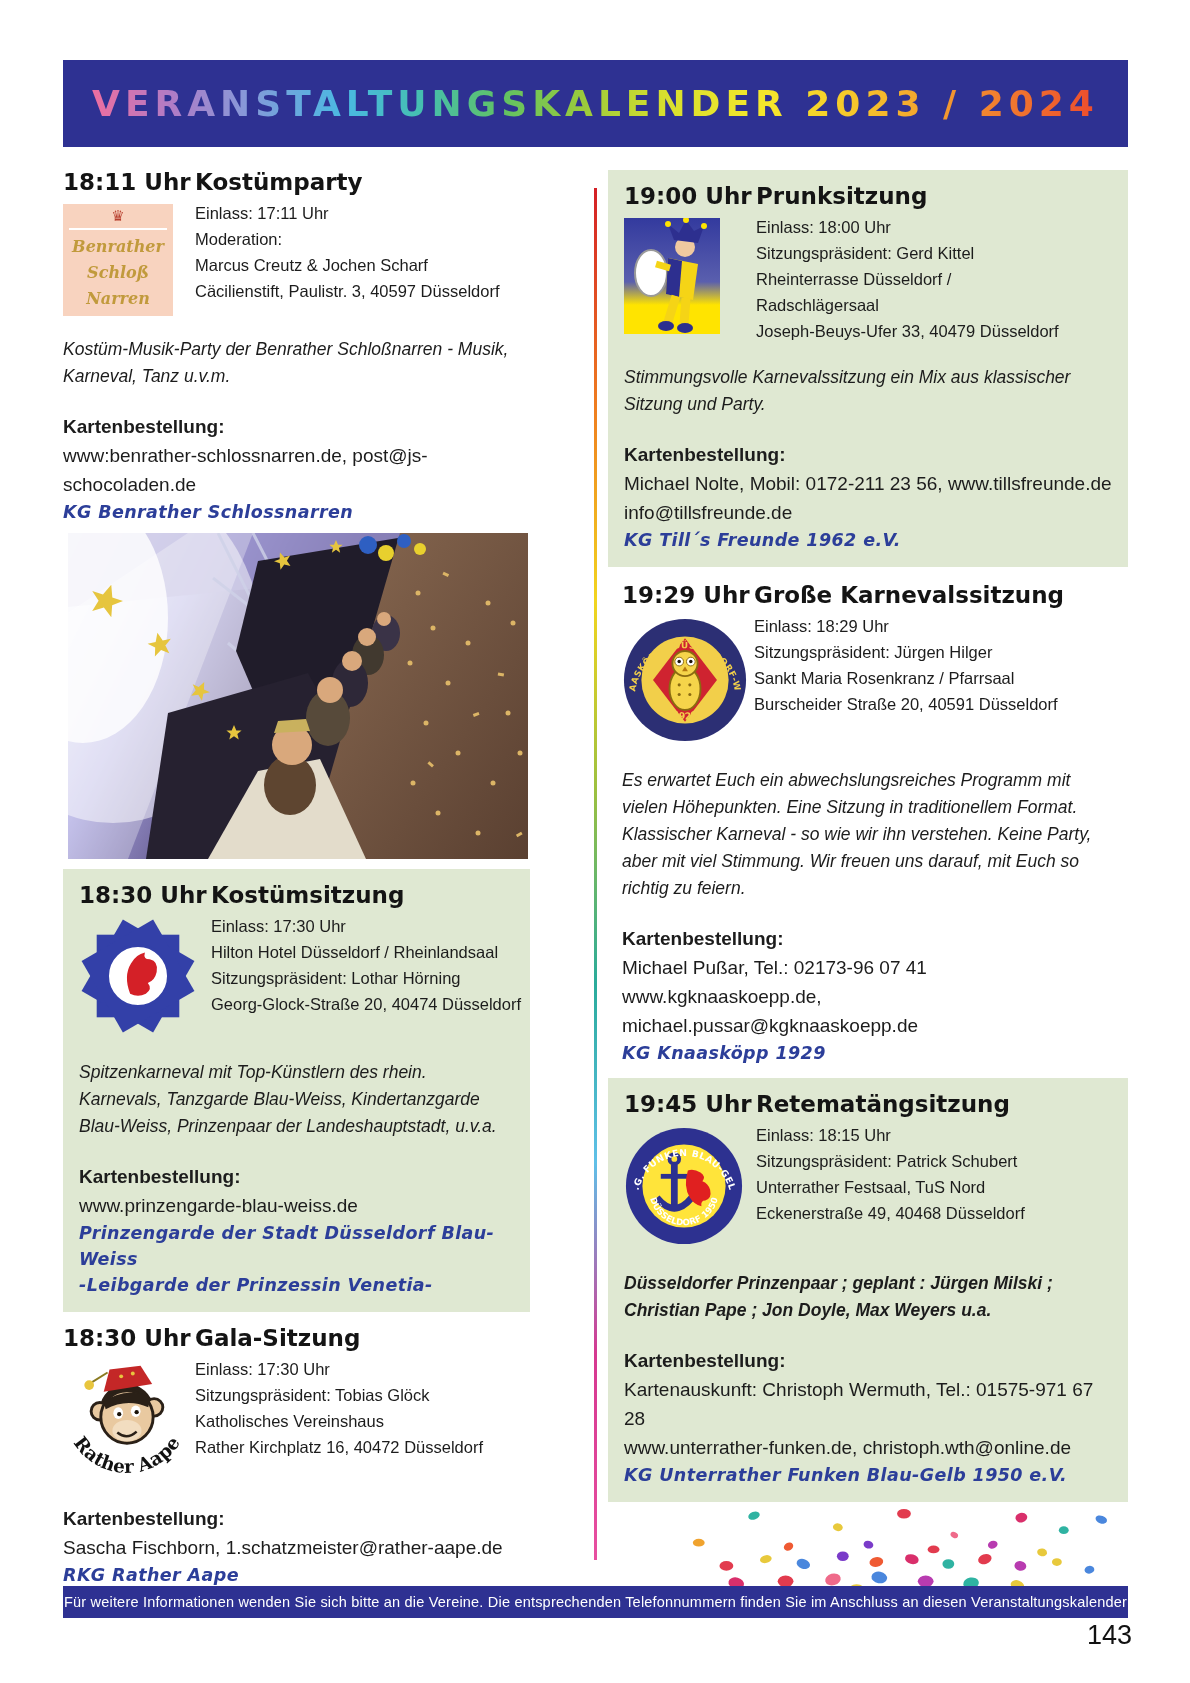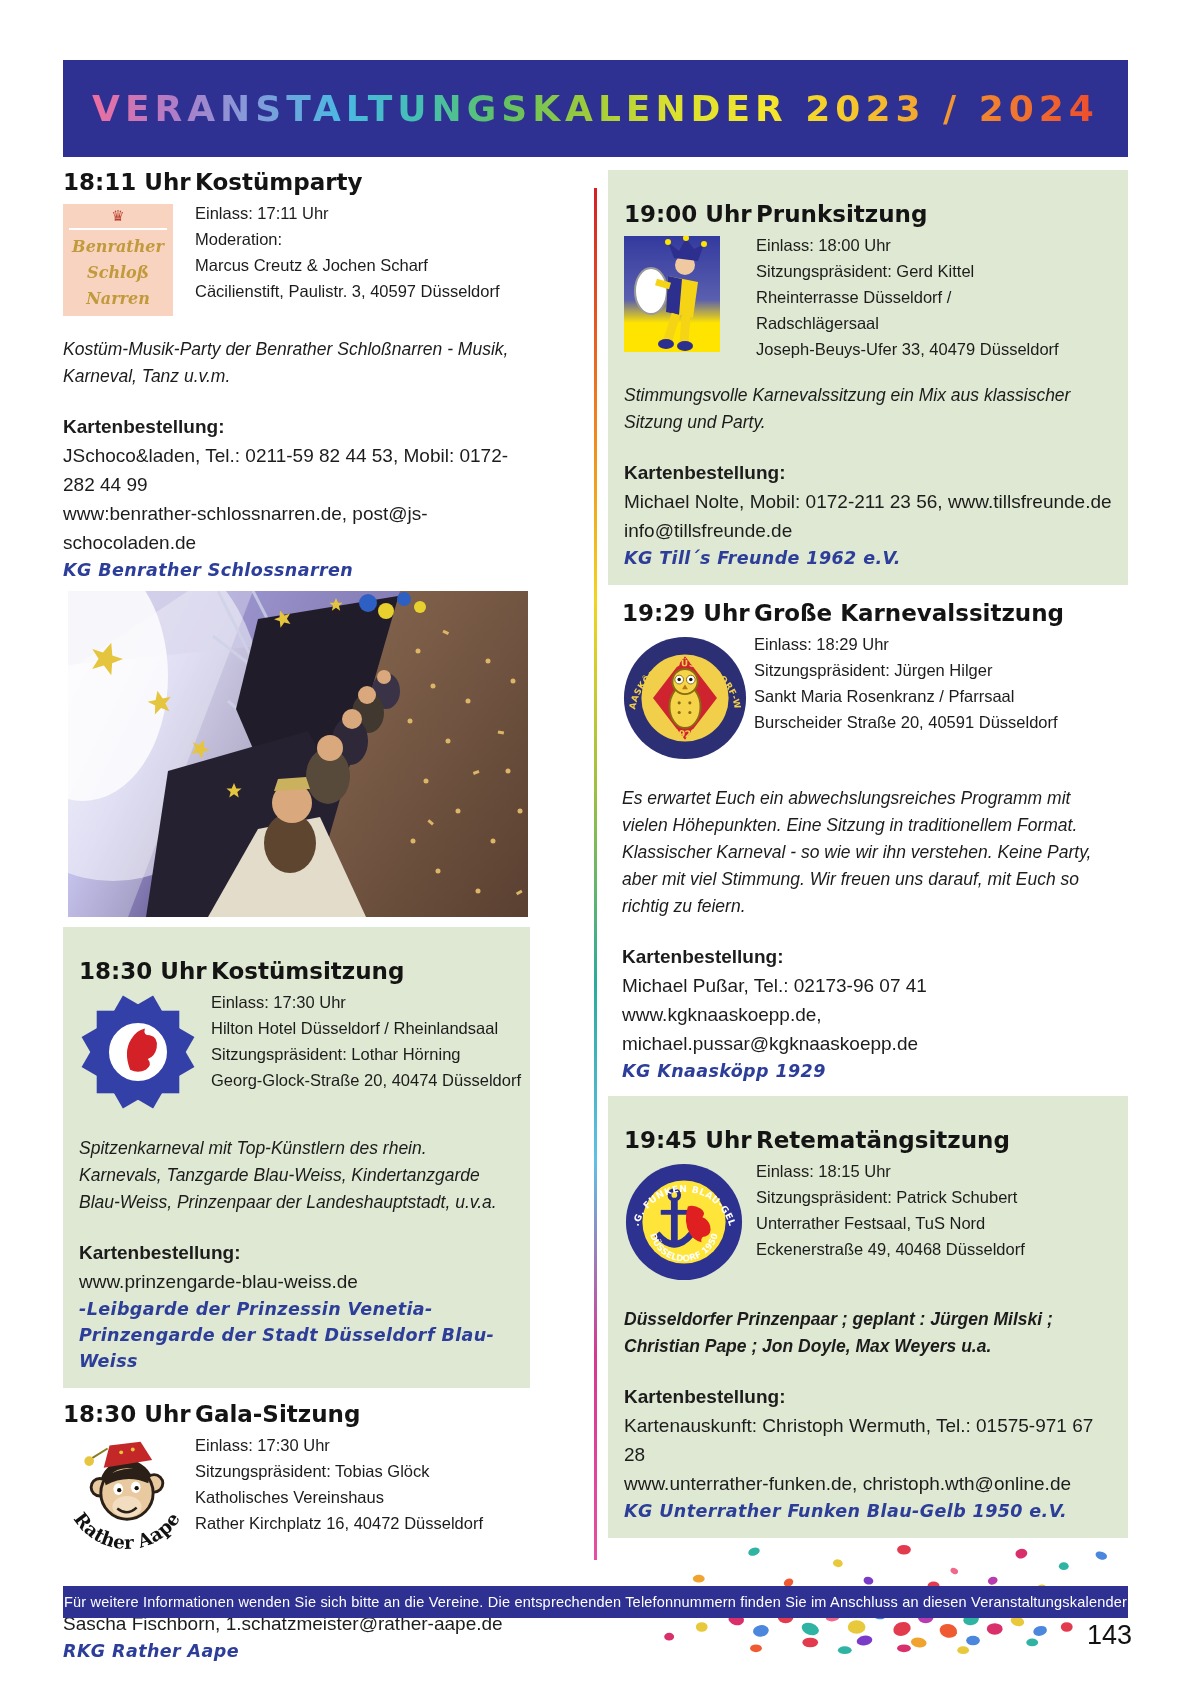--- a/index.html
+++ b/index.html
@@ -1,18 +1,18 @@
 <!DOCTYPE html>
 <html><head>
 <meta charset="utf-8">
 <style>
   html,body{margin:0;padding:0;background:#ffffff;}
   .page{position:relative;width:1190px;height:1683px;background:#fff;overflow:hidden;
         font-family:"Liberation Sans",sans-serif;color:#1c1c1c;}
-  .topbar{position:absolute;left:63px;top:60px;width:1065px;height:97px;background:#2e3192;
+  .topbar{position:absolute;left:63px;top:60px;width:1065px;height:87px;background:#2e3192;
           display:flex;align-items:center;justify-content:center;}
   .rainbow{margin:0;font-family:"DejaVu Sans",sans-serif;font-weight:700;font-size:36px;
            letter-spacing:5px;white-space:nowrap;color:#f5e72b;}
   @supports ((-webkit-background-clip:text) or (background-clip:text)){
     .rainbow{background:linear-gradient(90deg,#ed6ea0 0%,#b07cc6 8%,#8898d8 15%,#4ab9e2 25%,
              #45bfae 33%,#62c162 41%,#9ccb3b 49%,#d8df2e 57%,#f5e72b 67%,#f5c52b 76%,
              #f29230 86%,#ed4b2d 100%);
              -webkit-background-clip:text;background-clip:text;color:transparent;
              -webkit-text-fill-color:transparent;}
   }
@@ -26,21 +26,21 @@
   .t-time{flex:0 0 132px;}
   .ebody{display:flex;margin-top:4px;}
   .logo-col{flex:0 0 132px;padding-top:4px;}
   .details{font-size:16.5px;line-height:26px;color:#1c1c1c;}
   .details div{white-space:nowrap;}
   .desc{margin:20px 0 0;font-style:italic;font-size:17.5px;line-height:27px;color:#1c1c1c;max-width:500px;}
   .tickets{margin-top:22px;font-size:19px;line-height:29px;}
   .tlabel{font-weight:700;}
   .club{font-family:"DejaVu Sans",sans-serif;font-weight:700;font-size:17.5px;
         line-height:26px;color:#2c3e99;letter-spacing:0.4px;font-style:italic;}
-  .greenbox{background:#dfe8d2;padding:30px 16px 14px;}
+  .greenbox{background:#dfe8d2;padding:12px 16px 14px;}
   .col-left .greenbox{margin-top:10px;}
   .col-left .event-plain{margin-top:12px;}
   .col-right .greenbox2{margin-top:12px;}
   .white-ind{padding:0 6px 0 14px;margin-top:14px;}
   .photo{margin:8px 0 0 5px;width:460px;height:326px;display:block;}
   .confetti{margin-top:4px;width:513px;height:114px;display:block;}
   .bottombar{position:absolute;left:63px;top:1586px;width:1065px;height:32px;background:#2e3192;
              color:#ffffff;display:flex;align-items:center;justify-content:center;
              font-size:14.5px;letter-spacing:0.2px;}
   .pagenum{position:absolute;right:58px;top:1620px;font-size:27px;color:#111;}
@@ -80,21 +80,20 @@
         <div class="details">
           <div>Einlass: 17:11 Uhr</div>
           <div>Moderation:</div>
           <div>Marcus Creutz &amp; Jochen Scharf</div>
           <div>Cäcilienstift, Paulistr. 3, 40597 Düsseldorf</div>
         </div>
       </div>
       <p class="desc">Kostüm-Musik-Party der Benrather Schloßnarren - Musik, Karneval, Tanz u.v.m.</p>
       <div class="tickets">
         <div class="tlabel">Kartenbestellung:</div>
-        <div>JSchoco&amp;laden, Tel.: 0211-59 82 44 53, Mobil: 0172-282 44 99</div>
         <div>www:benrather-schlossnarren.de, post@js-schocoladen.de</div>
       </div>
       <div class="club">KG Benrather Schlossnarren</div>
     </section>
 
     <svg class="photo" viewBox="0 0 460 326" preserveAspectRatio="none">
       <defs>
         <linearGradient id="pbg" x1="0" y1="0" x2="1" y2="0.35">
           <stop offset="0" stop-color="#e9ecfd"></stop>
             <stop offset="0.28" stop-color="#a9a5e0"></stop>
@@ -197,22 +196,22 @@
           <div>Sitzungspräsident: Lothar Hörning</div>
           <div>Georg-Glock-Straße 20, 40474 Düsseldorf</div>
         </div>
       </div>
       <p class="desc" style="max-width:430px;">Spitzenkarneval mit Top-Künstlern des rhein. Karnevals, Tanzgarde Blau-Weiss, Kindertanzgarde Blau-Weiss, Prinzenpaar der Landeshauptstadt, u.v.a.</p>
       <div class="tickets">
         <div class="tlabel">Kartenbestellung:</div>
         <div>www.prinzengarde-blau-weiss.de</div>
       </div>
       <div class="club">
+        <div>Prinzengarde der Stadt Düsseldorf Blau-Weiss</div>
         <div>-Leibgarde der Prinzessin Venetia-</div>
-        <div>Prinzengarde der Stadt Düsseldorf Blau-Weiss</div>
       </div>
     </section>
 
     <section class="event event-plain">
       <div class="title-row">
         <span class="t-time">18:30 Uhr</span>
         <span class="t-name">Gala-Sitzung</span>
       </div>
       <div class="ebody">
         <div class="logo-col">

